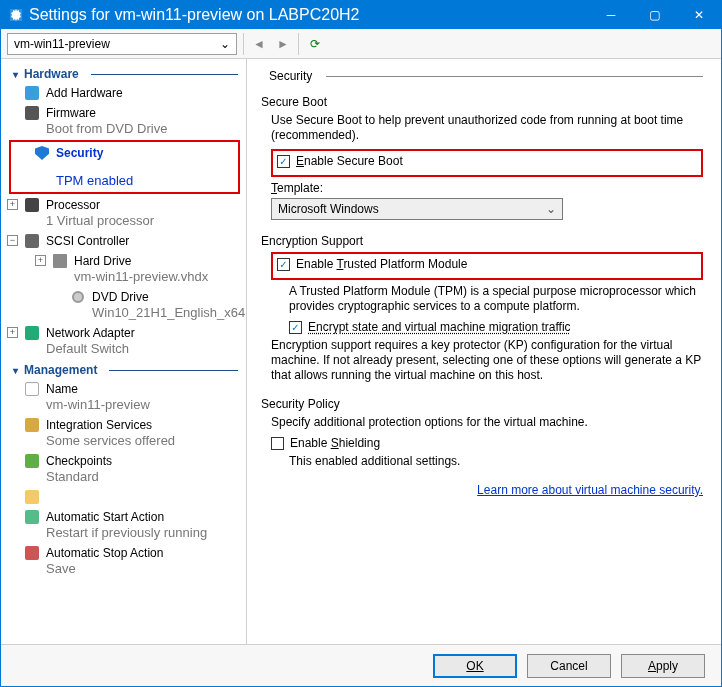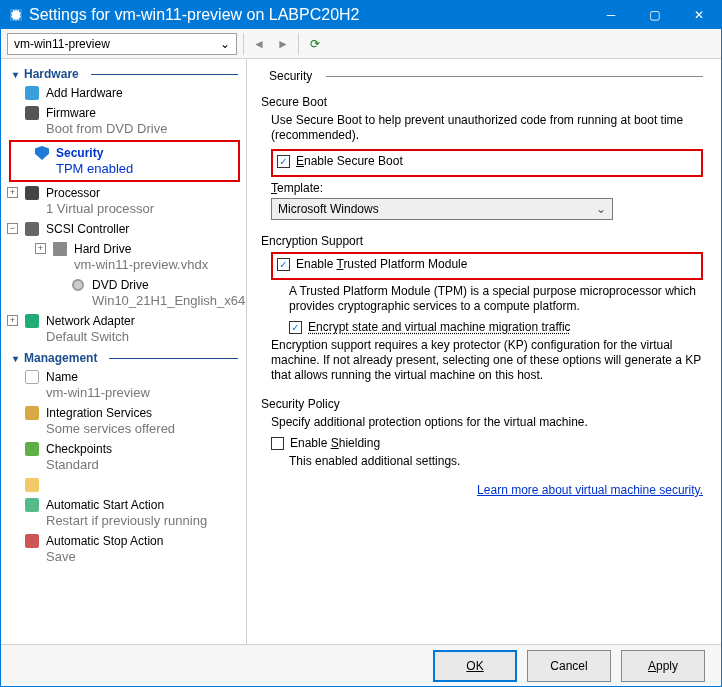--- a/index.html
+++ b/index.html
@@ -18,44 +18,44 @@
   .section-header .caret { color:#1a4e8e; font-size:10px; }
   .tree-item { display:flex; align-items:flex-start; gap:6px; padding:2px 4px 2px 34px; line-height:16px; }
   .tree-item.top-level { padding-left:22px; }
   .tree-item .exp { width:11px; height:11px; border:1px solid #888; font-size:9px; line-height:9px; text-align:center; color:#555; margin-top:2px; margin-left:-16px; flex:0 0 11px; }
   .tree-item .exp.blank { border:none; }
   .tree-item .icon { width:16px; height:16px; flex:0 0 16px; display:flex; align-items:center; justify-content:center; }
   .tree-item .labels { display:flex; flex-direction:column; }
   .tree-item .label-main { color:#000; }
   .tree-item .label-sub { color:#777; font-size:13px; }
   .tree-item.selected .label-main { color:#0033cc; font-weight:600; }
-  .tree-item.selected .label-sub { color:#0033cc; }
+  .tree-item.selected .label-sub { color:#0033cc;margin-top:12px; }
   .highlight-box { border:2px solid #d00; margin:1px 6px 1px 8px; padding:1px 0; }
   .pane { flex:1; padding:10px 18px 10px 14px; overflow-y:auto; }
   .pane-header { display:flex; align-items:center; gap:8px; margin-bottom:12px; }
   .pane-header::after { content:""; flex:1; height:1px; background:#888; margin-left:6px; }
   .pane-title { font-size:12px; color:#000; }
   .group { margin-bottom:14px; }
   .group-title { color:#000; margin-bottom:4px; }
   .group-body { padding-left:10px; color:#000; }
   .desc { color:#000; margin-bottom:6px; line-height:15px; }
   .checkbox-row { display:flex; align-items:center; gap:6px; margin-bottom:4px; }
   .checkbox-row.indented { margin-left:18px; }
   .checkbox { width:13px; height:13px; border:1px solid #333; display:flex; align-items:center; justify-content:center; font-size:10px; color:#0078d7; }
   .checkbox.unchecked { color:transparent; }
   .hl-red { border:2px solid #d00; padding:3px 4px; margin-bottom:4px; }
   .field-label { margin-top:2px; }
   .field-label .underline { text-decoration: underline; }
-  .dropdown { margin-top:3px; height:22px; border:1px solid #7a7a7a; background:#efefef; display:flex; align-items:center; justify-content:space-between; padding:0 6px; width:342px; }
+  .dropdown { margin-top:3px; height:22px; border:1px solid #7a7a7a; background:#efefef; display:flex; align-items:center; justify-content:space-between; padding:0 6px; width:292px; }
   .dropdown .chev { color:#555; }
   .sub-desc { padding-left:18px; color:#000; line-height:15px; margin-bottom:6px; }
   .dotted-underline { text-decoration: underline dotted; text-underline-offset:2px; }
   .link { color:#0033cc; text-decoration:underline; float:right; }
   .footer { height:42px; border-top:1px solid #d0d0d0; display:flex; justify-content:flex-end; align-items:center; gap:10px; padding-right:16px; background:#f7f7f7; }
-  .btn { width:84px; height:32px; border:1px solid #888; background:#e9e9e9; display:flex; align-items:center; justify-content:center; }
+  .btn { width:84px; height:24px; border:1px solid #888; background:#e9e9e9; display:flex; align-items:center; justify-content:center; }
   .btn.default { border:2px solid #0078d7; background:#e9e9e9; }
   
   .ic { width:14px; height:14px; border-radius:2px; }
   .ic-chip { background:#555; }
   .ic-shield { background:#1e7ad6; clip-path: polygon(50% 0, 100% 18%, 100% 55%, 50% 100%, 0 55%, 0 18%); }
   .ic-mem { background:#5fb33a; }
   .ic-cpu { background:#444; }
   .ic-scsi { background:#666; }
   .ic-hdd { background:#8a8a8a; border-radius:1px; }
   .ic-dvd { background:#ccc; border-radius:50%; border:2px solid #999; width:12px; height:12px; }

